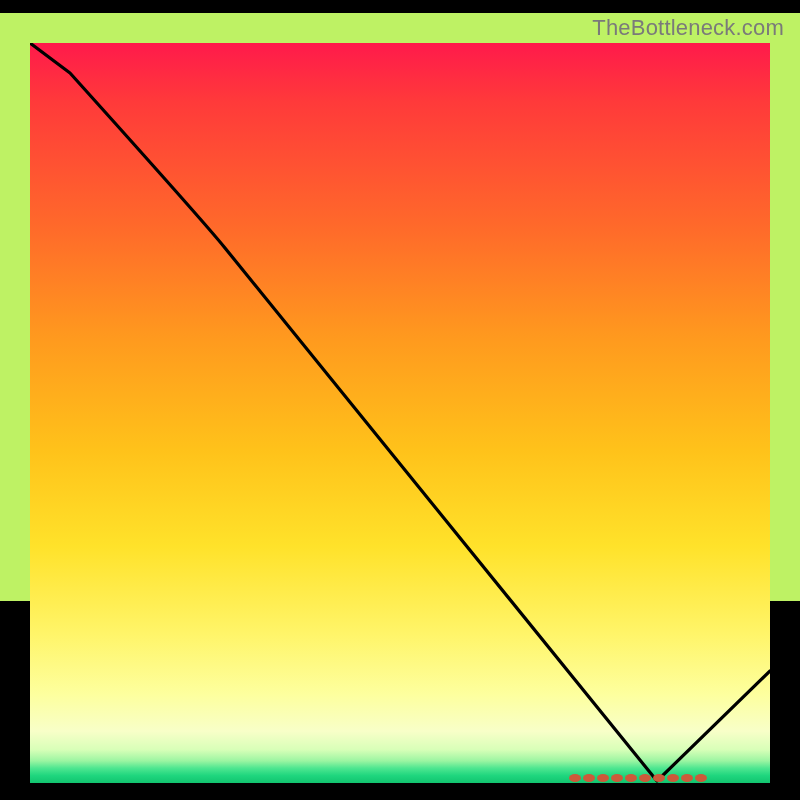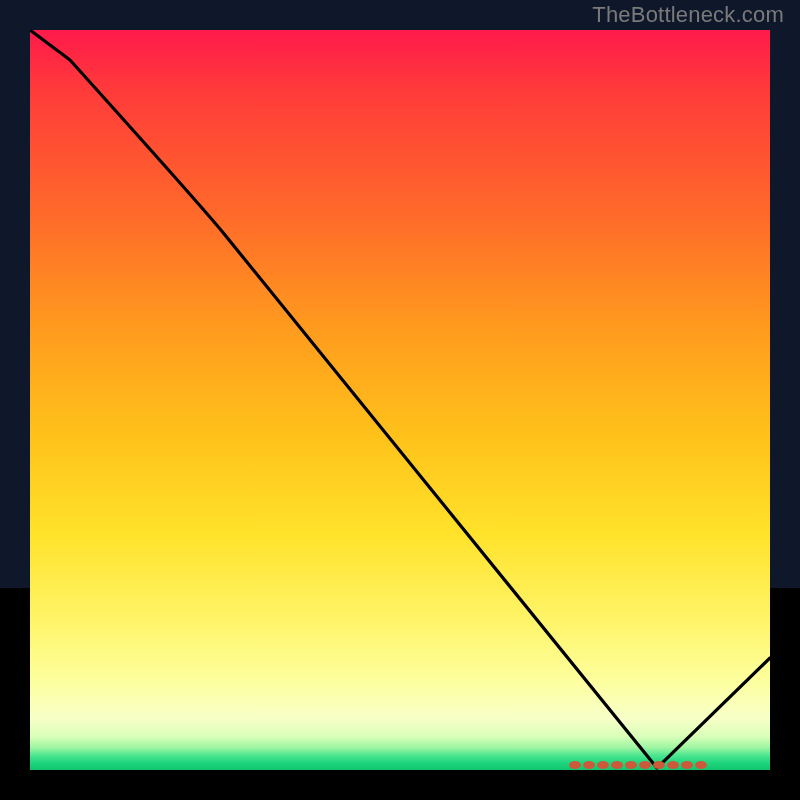--- a/index.html
+++ b/index.html
@@ -6,23 +6,23 @@
     margin: 0;
     padding: 0;
     width: 800px;
     height: 800px;
     background: #000;
     overflow: hidden;
     font-family: Arial, Helvetica, sans-serif;
   }
   .frame {
     position: absolute;
-    left: 0; top: 0;
+    left: 0; top: 13px;
     width: 800px; height: 588px;
-    background: #0f172a;
+    background: #bef264;
   }
   .watermark {
     position: absolute;
     top: 2px;
     right: 16px;
     color: #7a7a7a;
     font-size: 22px;
     letter-spacing: 0.2px;
     font-weight: 400;
   }

